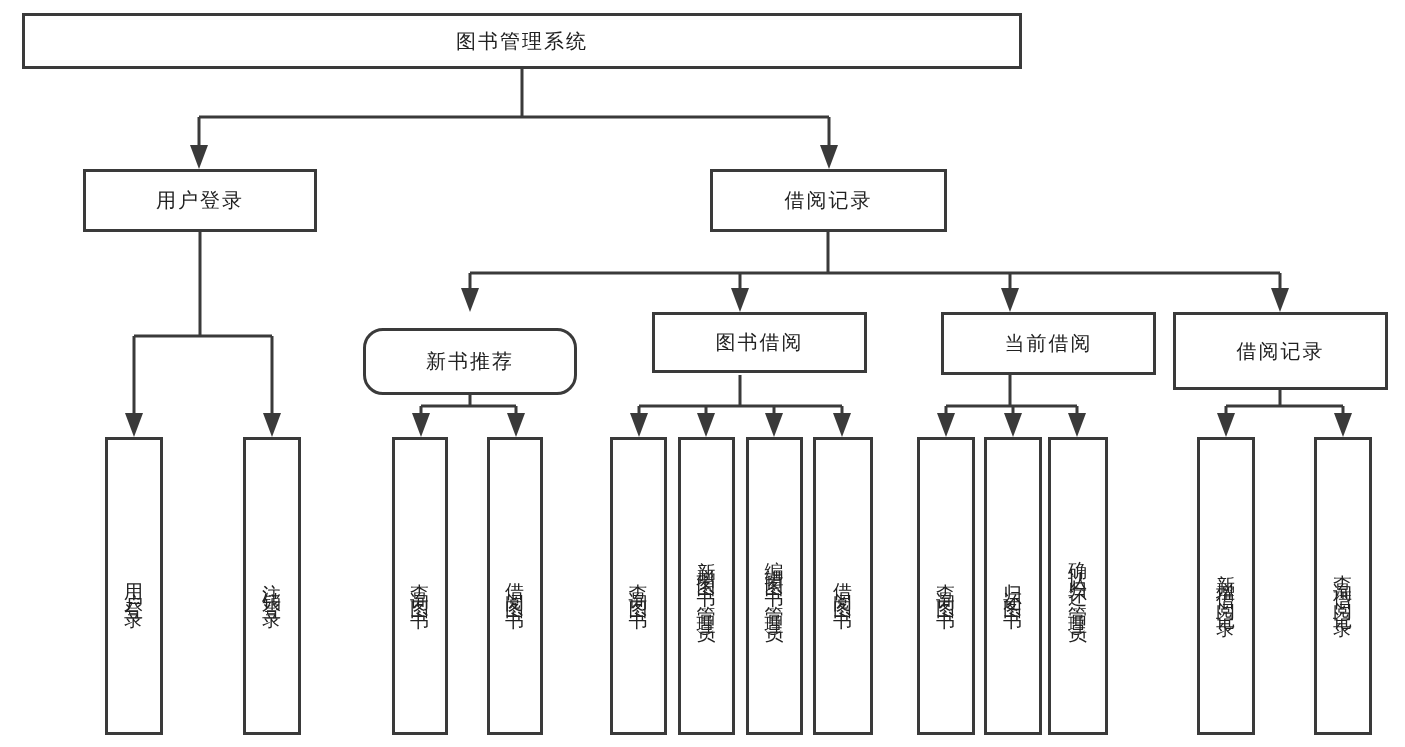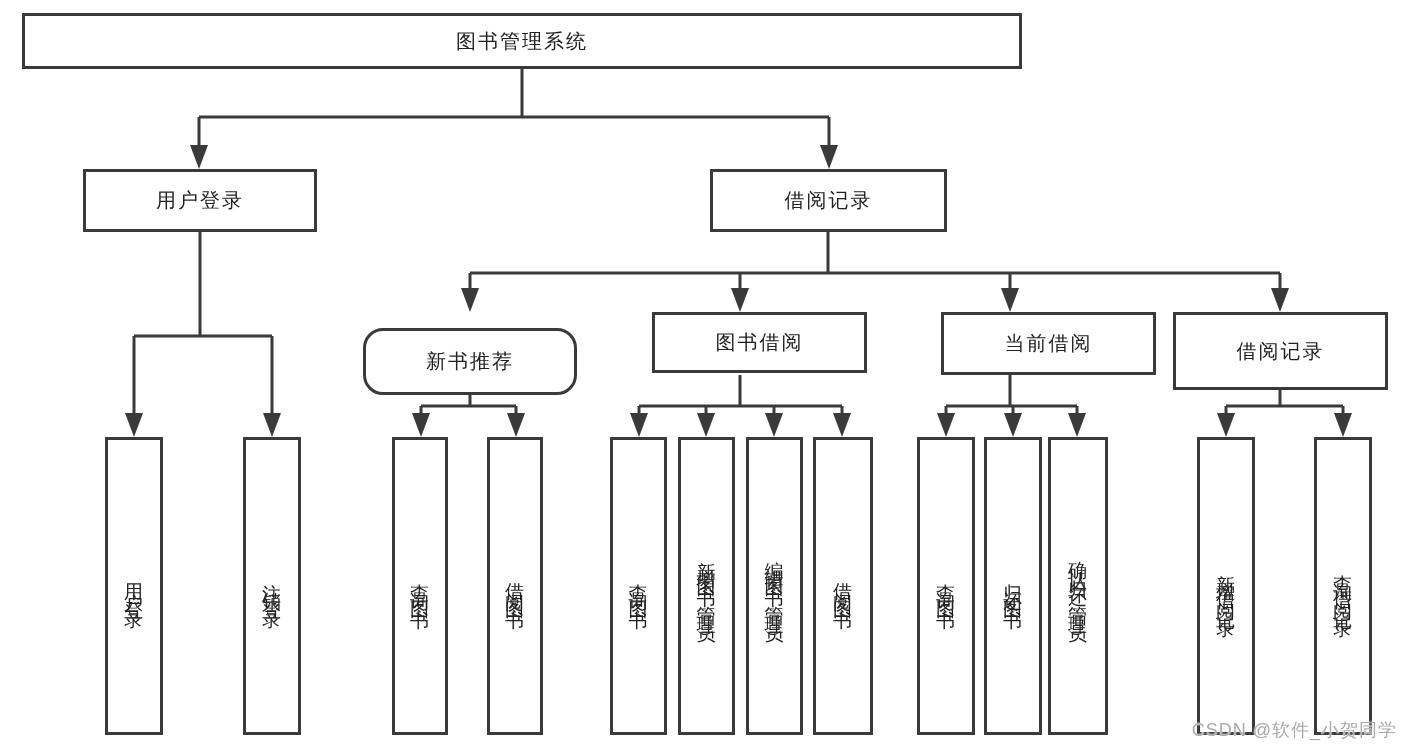--- a/index.html
+++ b/index.html
@@ -109,15 +109,14 @@
   <div class="node leaf" style="left:746px;top:437px;width:57px;height:298px;">编辑图书（管理员）</div>
   <div class="node leaf" style="left:813px;top:437px;width:60px;height:298px;">借阅图书</div>
 
   <div class="node leaf" style="left:917px;top:437px;width:58px;height:298px;">查询图书</div>
   <div class="node leaf" style="left:984px;top:437px;width:58px;height:298px;">归还图书</div>
   <div class="node leaf" style="left:1048px;top:437px;width:60px;height:298px;">确认归还（管理员）</div>
 
   <div class="node leaf" style="left:1197px;top:437px;width:58px;height:298px;">新增借阅记录</div>
   <div class="node leaf" style="left:1314px;top:437px;width:58px;height:298px;">查询借阅记录</div>
 
-  <div class="watermark">CSDN @软件_小贺同学</div>
 
 </div>
 
 </body></html>

